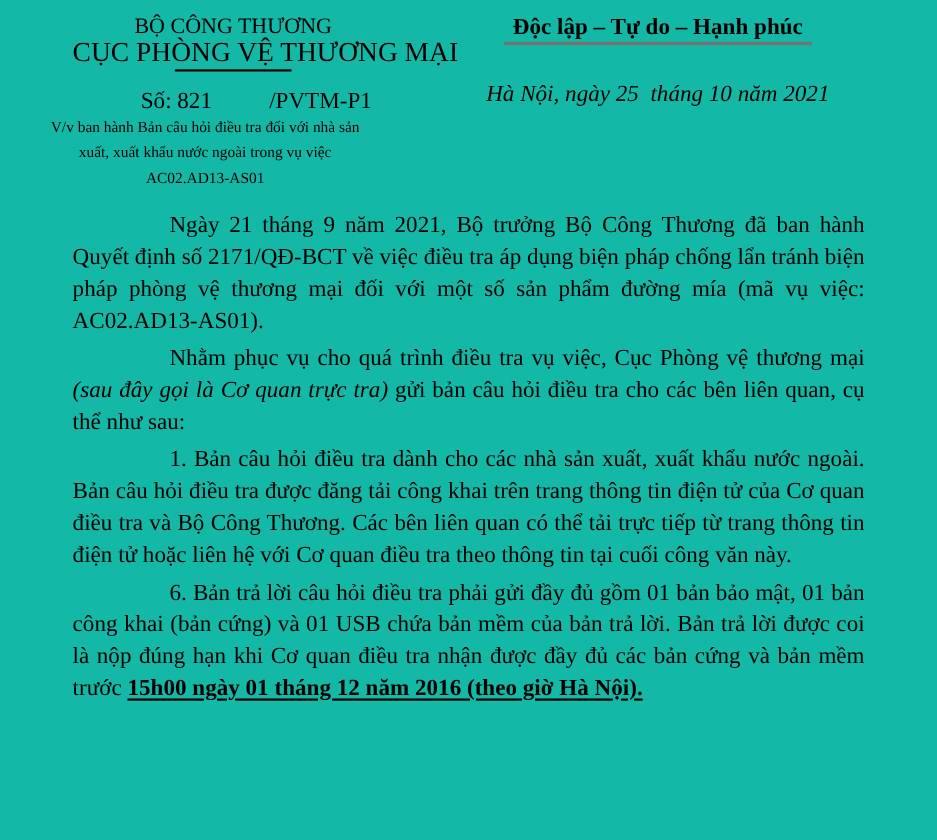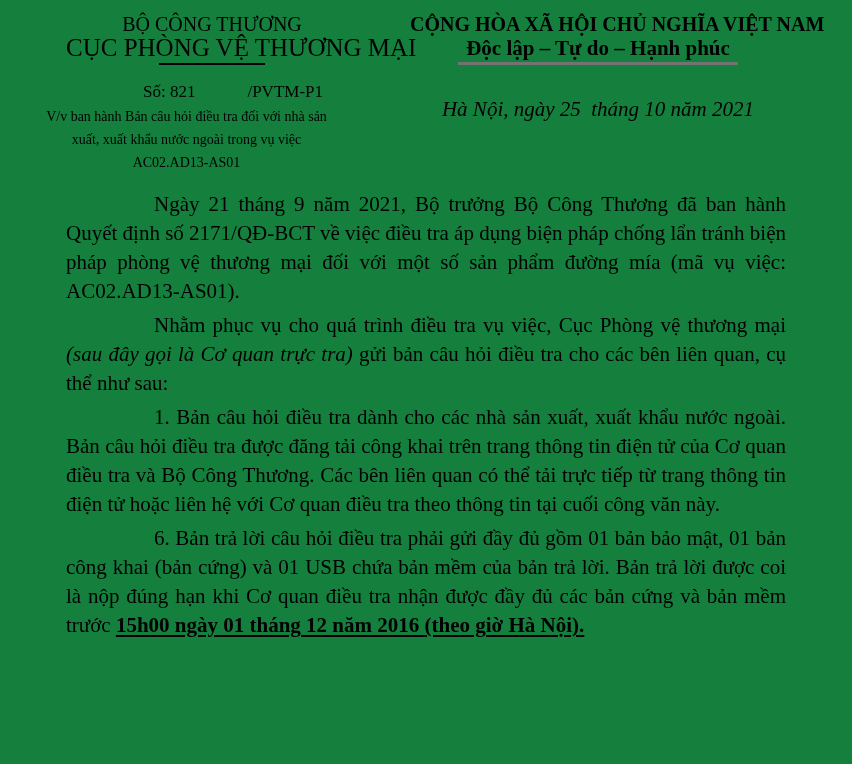--- a/index.html
+++ b/index.html
@@ -1,40 +1,40 @@
 <!DOCTYPE html>
 <html lang="vi"><head>
 <meta charset="utf-8">
 <style>
   * { margin: 0; padding: 0; box-sizing: border-box; }
   html, body { background: #ffffff; }
   .page {
     position: relative;
     width: 852px;
     height: 764px;
-    background: #15803d;
+    background: #14b8a6;
     color: #000000;
     font-family: "Liberation Serif", "DejaVu Serif", serif;
     padding: 12px 66px 0 66px;
     overflow: hidden;
   }
   
   .header { display: flex; align-items: flex-start; }
   .header-left {
     width: 292px;
     flex-shrink: 0;
     text-align: center;
   }
   .ministry { font-size: 20px; line-height: 24px; white-space: nowrap; }
   .department { font-size: 25px; font-weight: normal; line-height: 24px; white-space: nowrap; text-align: center; }
   .dept-rule { width: 106px; height: 2px; background: #000; margin: 3px auto 0 auto; }
   .doc-number {
     margin-top: 14px;
     padding-left: 42px;
-    font-size: 17px;
+    font-size: 21px;
     line-height: 25px;
     display: flex;
     justify-content: center;
     gap: 52px;
     white-space: nowrap;
   }
   .doc-subject {
     margin-top: 1px;
     font-size: 14px;
     line-height: 23px;
@@ -101,21 +101,20 @@
       <div class="department">CỤC PHÒNG VỆ THƯƠNG MẠI</div>
       <div class="dept-rule"></div>
       <div class="doc-number">
         <span>Số: 821</span>
         <span>/PVTM-P1</span>
       </div>
       <div class="doc-subject">V/v ban hành Bản câu hỏi điều tra đối với nhà sản xuất, xuất khẩu nước ngoài trong vụ việc AC02.AD13-AS01</div>
     </div>
 
     <div class="header-right">
-      <div class="national-title">CỘNG HÒA XÃ HỘI CHỦ NGHĨA VIỆT NAM</div>
       <div>
         <span class="motto">Độc lập – Tự do – Hạnh phúc</span>
       </div>
       <div class="date-line">Hà Nội, ngày 25  tháng 10 năm 2021</div>
     </div>
 
   </div>
 
 
   <div class="body-text">

